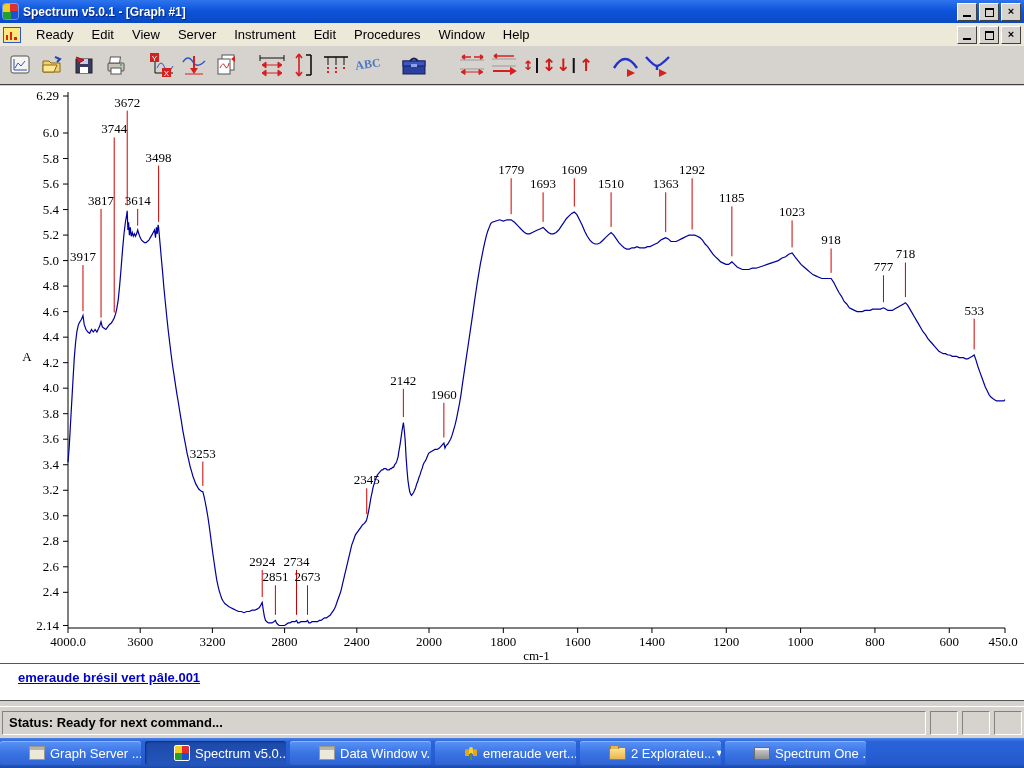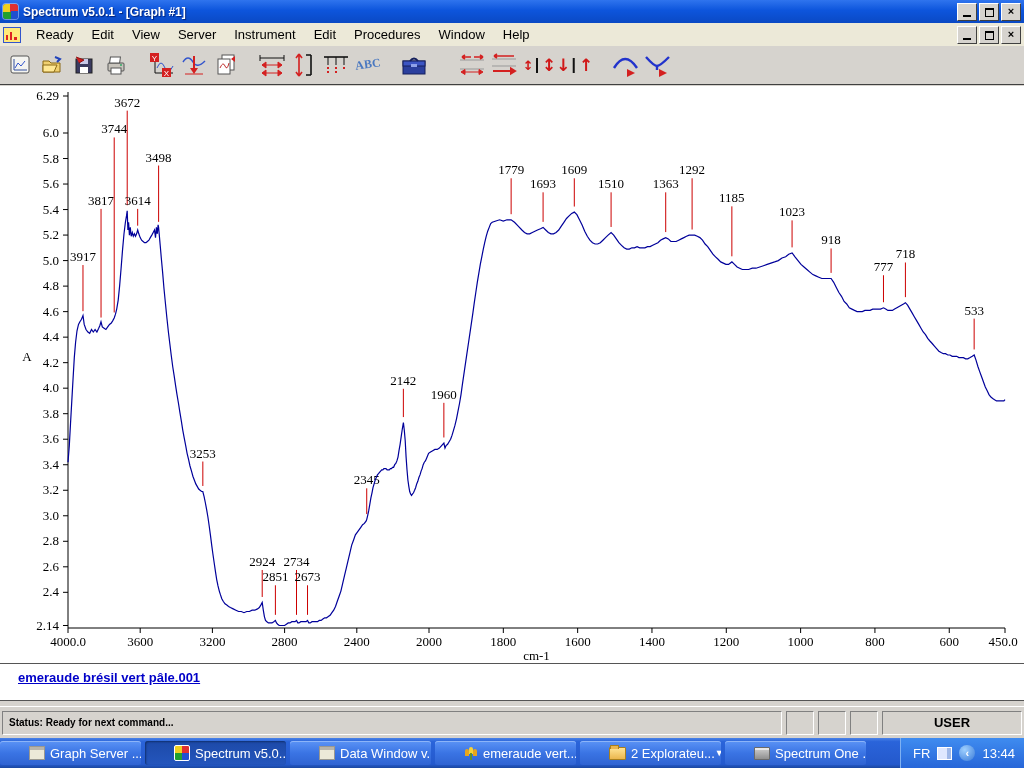--- a/index.html
+++ b/index.html
@@ -28,21 +28,21 @@
   .arrow-glyph{color:#d01818;font-weight:bold;font-size:17px;line-height:1;font-family:"DejaVu Sans",sans-serif;}
   
   .chart-area{top:86px;left:0;width:1024px;height:577px;background:#ffffff;}
   #chart-svg text{font-family:"Liberation Serif",serif;font-size:13px;fill:#000;}
   
   .legendbar{top:663px;left:0;width:1024px;height:38px;background:#fff;border-top:1px solid #555;border-bottom:1px solid #555;box-sizing:border-box;}
   .legend-link{display:inline-block;margin:6px 0 0 18px;color:#0000c8;font-weight:bold;font-size:13px;text-decoration:underline;cursor:pointer;}
   
   .statusbar{top:706px;left:0;width:1024px;height:32px;background:#d6d3ce;border-top:1px solid #fff;display:flex;align-items:center;gap:4px;padding:0 2px;box-sizing:border-box;}
   .pane{height:22px;border:1px solid;border-color:#808080 #fff #fff #808080;display:flex;align-items:center;}
-  .pane-main{flex:1;padding-left:6px;font-weight:bold;font-size:10px;}
+  .pane-main{flex:1;padding-left:6px;font-weight:bold;font-size:13px;}
   .pane-sm{width:26px;flex:none;}
   .pane-user{width:138px;flex:none;justify-content:center;font-weight:bold;font-size:13px;}
   
   .taskbar{top:738px;left:0;width:1024px;height:30px;background:linear-gradient(180deg,#4a83e8 0%,#2a64da 12%,#2459cc 88%,#1b479f 100%);display:flex;align-items:center;gap:4px;}
   .startbtn{height:30px;width:130px;flex:none;border-radius:0 12px 12px 0;background:linear-gradient(180deg,#73bf63 0%,#3f9a34 20%,#2f7d24 80%,#1e5c17 100%);display:flex;align-items:center;color:#fff;font-style:italic;font-weight:bold;font-size:16px;text-shadow:1px 1px 2px #143c0c;cursor:pointer;}
   .xp-flag{width:16px;height:16px;margin:0 6px 0 8px;display:grid;grid-template-columns:7px 7px;grid-template-rows:7px 7px;gap:1px;transform:skewY(-5deg);}
   .xp-flag i{border-radius:1px;}
   .task{height:24px;width:117px;flex:none;border-radius:3px;background:linear-gradient(180deg,#5b93f5 0%,#3a74e4 50%,#2f63d2 100%);box-shadow:inset 0 1px 0 #8cb4f8;display:flex;align-items:center;color:#fff;font-size:13px;white-space:nowrap;overflow:hidden;cursor:pointer;padding-left:24px;}
   .task.active{background:linear-gradient(180deg,#1d4aa8 0%,#2456bd 100%);box-shadow:inset 1px 1px 2px #10306e;}
   .task .ticon{flex:none;margin:0 5px 0 5px;}
@@ -393,21 +393,20 @@
 
 <div class="abs legendbar">
   <span class="legend-link">emeraude brésil vert pâle.001</span>
 </div>
 
 <div class="abs statusbar">
   <div class="pane pane-main">Status: Ready for next command...</div>
   <div class="pane pane-sm"></div>
   <div class="pane pane-sm"></div>
   <div class="pane pane-sm"></div>
-  <div class="pane pane-user">USER</div>
 </div>
 
 <div class="abs taskbar">
   <div class="task">
     <span class="ticon win-ico"></span>
     <span>Graph Server ...</span>
   </div>
   <div class="task active">
     <span class="ticon pin-ico"></span>
     <span>Spectrum v5.0...</span>
@@ -425,19 +424,13 @@
   </div>
   <div class="task">
     <span class="ticon folder-ico"></span>
     <span>2 Explorateu...</span>
     <span class="drop-arrow">▼</span>
   </div>
   <div class="task">
     <span class="ticon box-ico"></span>
     <span>Spectrum One ...</span>
   </div>
-  <div class="tray">
-    <span>FR</span>
-    <span class="layout-ico"></span>
-    <span class="hide-btn">‹</span>
-    <span class="clock">13:44</span>
-  </div>
 </div>
 
 </body></html>

